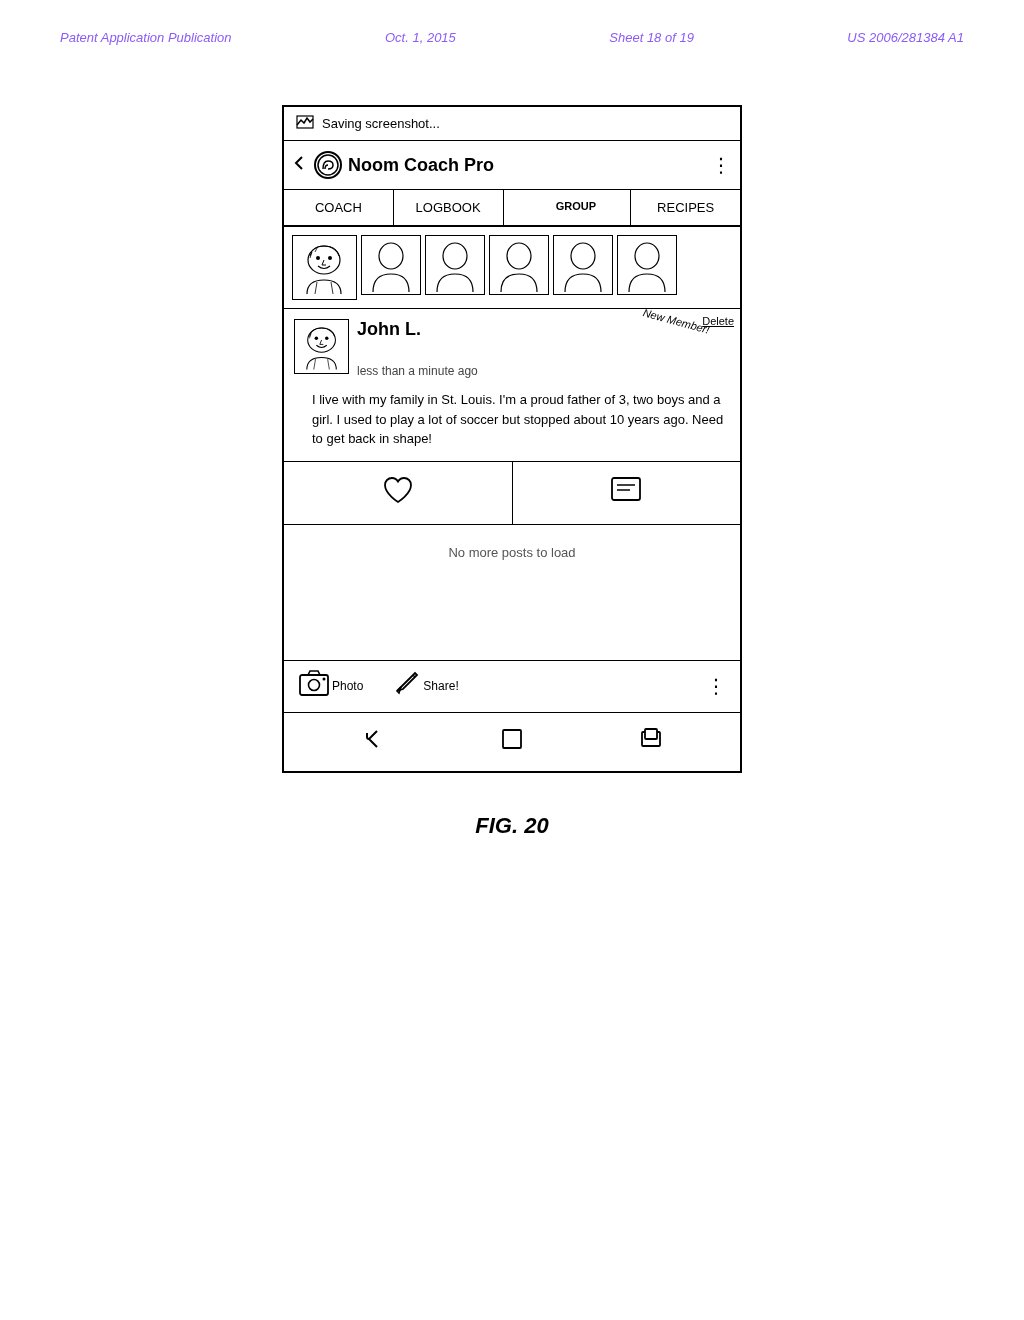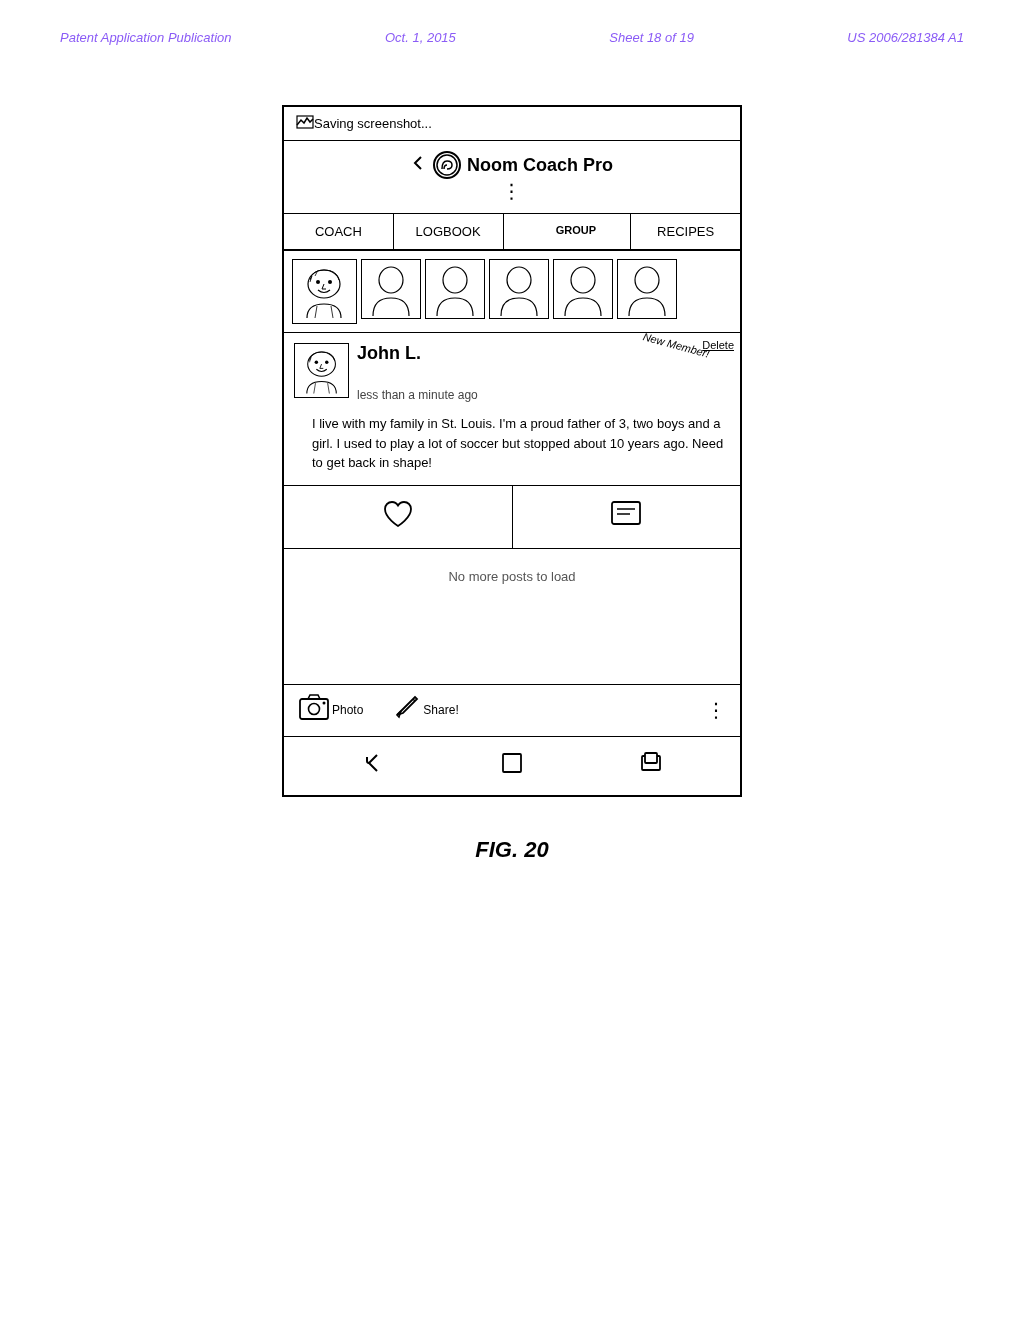--- a/index.html
+++ b/index.html
@@ -39,31 +39,31 @@
       background: #fff;
       position: relative;
     }
 
     
     .status-bar {
       border-bottom: 1px solid #000;
       padding: 8px 12px;
       display: flex;
       align-items: center;
+      gap: 8px;
       font-size: 13px;
     }
 
     
     .app-header {
       border-bottom: 1px solid #000;
-      padding: 10px 24px;
-      display: flex;
-      align-items: center;
-      justify-content: flex-end;
-      flex-direction: column;
+      padding: 10px 8px;
+      display: flex;
+      align-items: center;
+      justify-content: space-between;
     }
     .app-title-area {
       display: flex;
       align-items: center;
       gap: 6px;
     }
     .back-arrow {
       font-size: 16px;
       font-weight: bold;
     }

